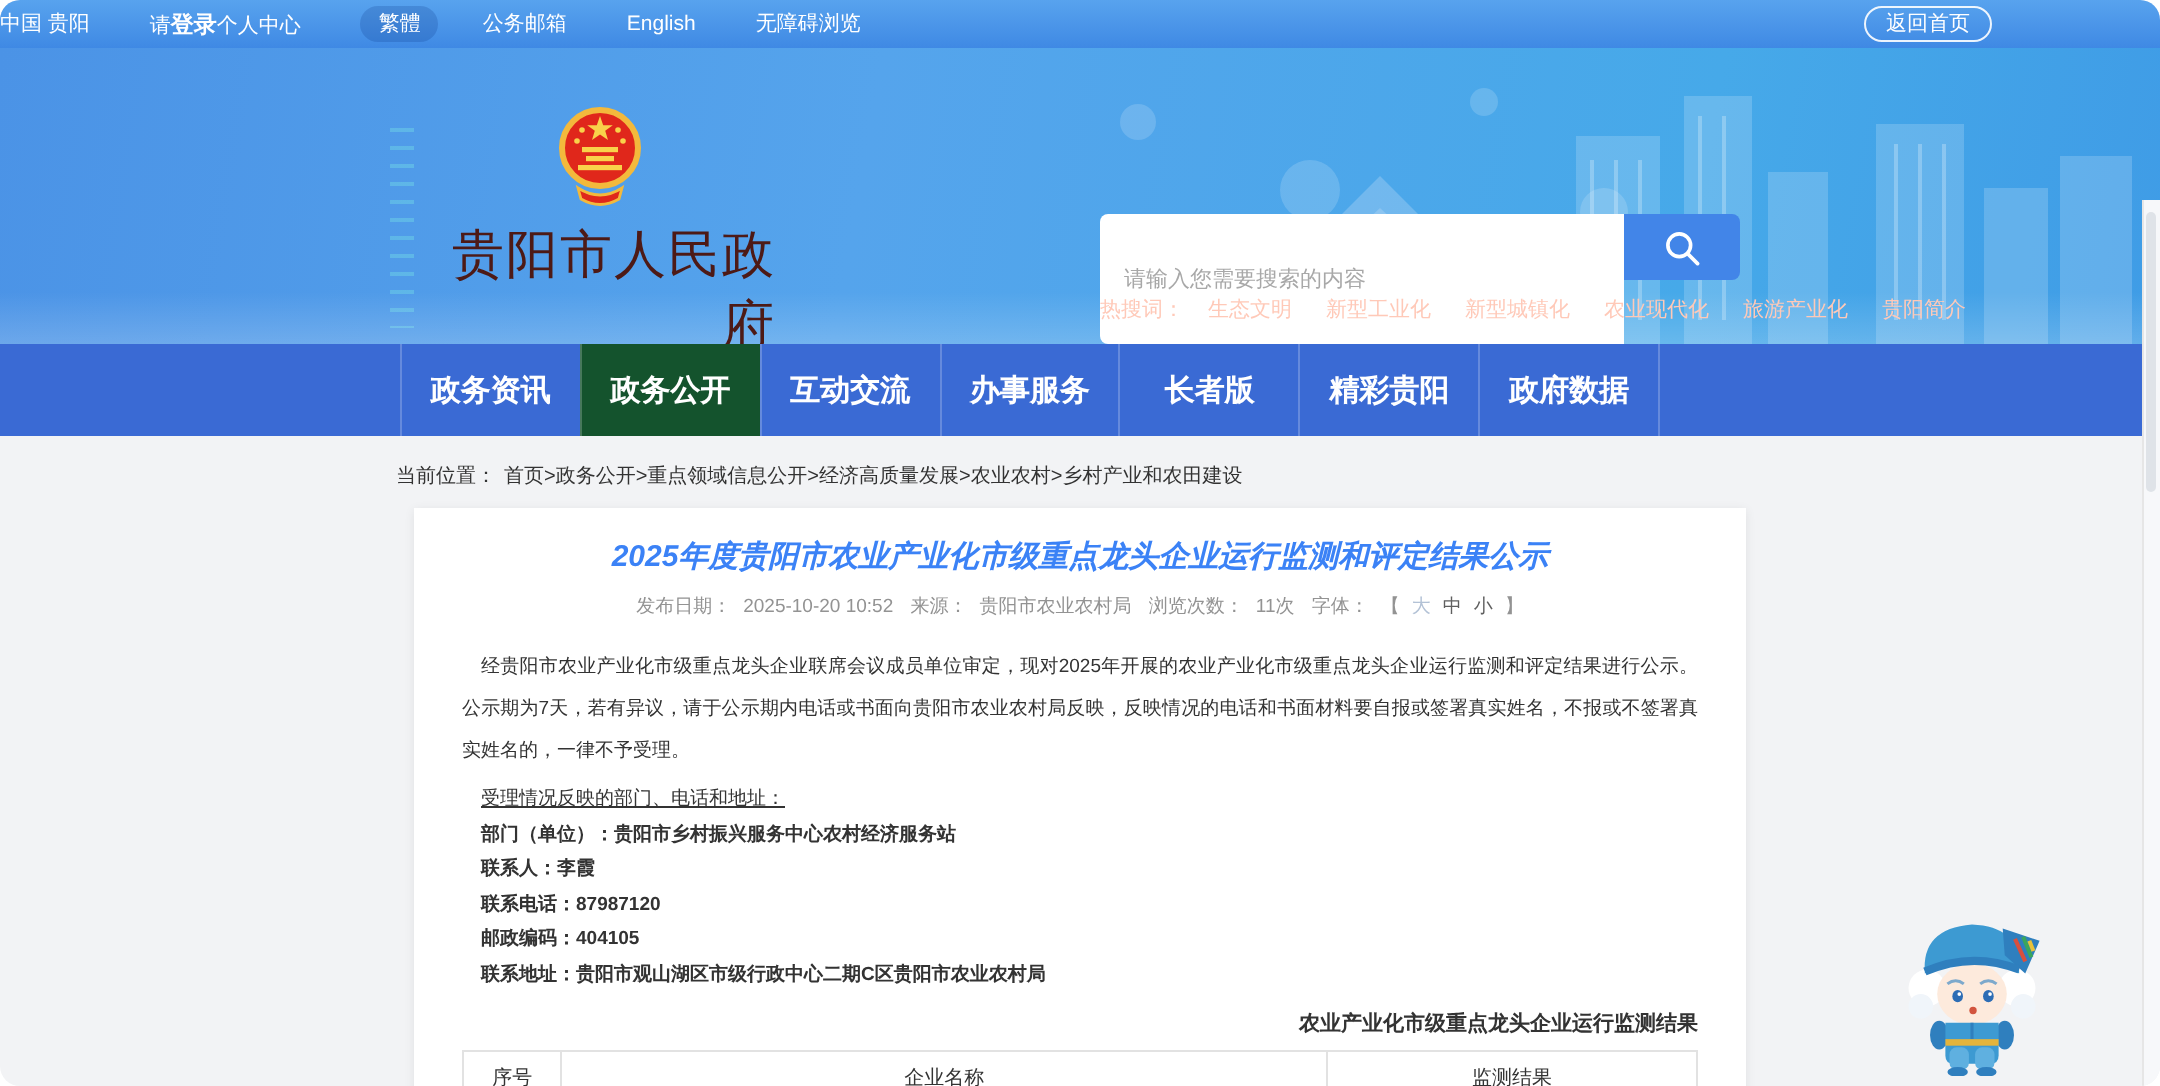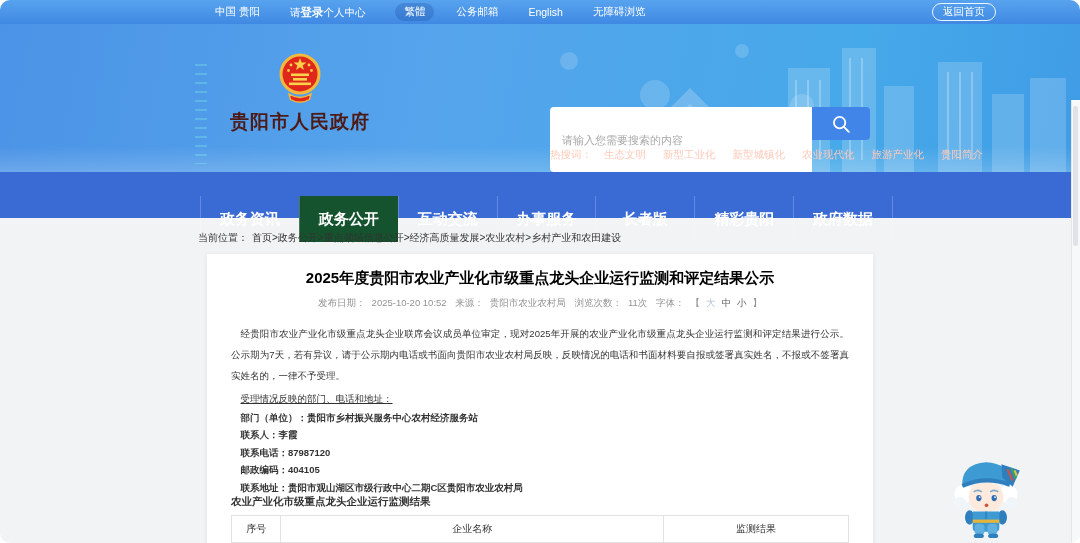--- a/index.html
+++ b/index.html
@@ -2,74 +2,74 @@
 <html><head>
 <meta charset="utf-8">
 <style>
   html,body{margin:0;padding:0;background:#fff;}
   body{width:1080px;height:543px;font-family:"Liberation Sans","DejaVu Sans",sans-serif;overflow:hidden;}
   .viewport{position:relative;width:1080px;height:543px;background:#f2f3f5;border-radius:10px;overflow:hidden;}
 
   
   .topbar{position:absolute;top:0;left:0;right:0;height:24px;
     background:linear-gradient(180deg,#58a3ee,#3f89e4);
-    display:flex;align-items:center;color:#fff;font-size:10.5px;padding-left:215px;box-sizing:border-box;}
+    display:flex;align-items:center;color:#fff;font-size:10.5px;box-sizing:border-box;}
   .topbar .item{margin-right:30px;white-space:nowrap;cursor:pointer;}
   .topbar .pill{background:rgba(0,40,120,0.18);border-radius:9px;padding:2px 9px;margin-right:22px;}
   .topbar .login b{font-weight:bold;font-size:11.5px;}
   .home-btn{margin-left:auto;margin-right:84px;border:1px solid rgba(255,255,255,0.9);
     border-radius:10px;padding:1px 10px;font-size:10.5px;white-space:nowrap;cursor:pointer;}
 
   
   .banner{position:absolute;top:24px;left:0;right:0;height:148px;
     background:linear-gradient(100deg,#4b93e6 0%,#55a4ec 40%,#46a9e9 78%,#3f9ce6 100%);overflow:hidden;}
   .banner .stripes{position:absolute;left:195px;top:40px;width:12px;height:100px;opacity:.45;
     background:repeating-linear-gradient(180deg,rgba(120,230,230,.8) 0 2px,transparent 2px 9px);}
   .bokeh{position:absolute;border-radius:50%;background:rgba(255,255,255,0.16);}
   .city{position:absolute;right:0;bottom:0;width:460px;height:132px;}
   .banner .shine{position:absolute;left:0;right:0;bottom:0;height:26px;background:linear-gradient(180deg,rgba(255,255,255,0) ,rgba(255,255,255,0.18));}
 
   .logo{position:absolute;left:212px;top:28px;width:176px;text-align:center;}
   .logo .emblem{width:44px;height:52px;margin:0 auto;}
-  .site-title{font-size:19px;font-weight:bold;color:#4d1a16;letter-spacing:1px;margin-top:1px;}
+  .site-title{font-size:26px;font-weight:normal;color:#4d1a16;letter-spacing:1px;margin-top:1px;text-align:right;}
 
   .search{position:absolute;left:550px;top:83px;display:flex;}
   .search input{width:238px;height:33px;border:none;outline:none;border-radius:4px 0 0 4px;
     padding:16px 12px;font-size:11px;color:#333;font-family:inherit;}
   .search input::placeholder{color:#a8a8a8;}
   .search .btn{width:58px;height:33px;background:#4285e8;border-radius:0 4px 4px 0;
     display:flex;align-items:center;justify-content:center;cursor:pointer;}
   .hot{position:absolute;left:550px;top:124px;font-size:10.5px;color:#ffc9b8;display:flex;white-space:nowrap;}
   .hot span{margin-right:17px;cursor:pointer;}
   .hot .lbl{cursor:default;margin-right:12px;}
 
   
   .nav{position:absolute;top:172px;left:0;right:0;height:46px;background:#3a6ad4;}
-  .nav-inner{margin-left:200px;width:693px;height:100%;display:flex;margin-top:24px;}
+  .nav-inner{margin-left:200px;width:630px;height:100%;display:flex;}
   .tab{flex:1;display:flex;align-items:center;justify-content:center;color:#fff;
     font-size:15px;font-weight:bold;border-left:1px solid rgba(255,255,255,0.22);cursor:pointer;}
   .tab:last-child{border-right:1px solid rgba(255,255,255,0.22);}
   .tab.active{background:#14532d;}
 
   
   .crumb{position:absolute;left:198px;top:231px;font-size:10px;color:#333;}
   .crumb .lbl{margin-right:4px;}
 
   
   .card{position:absolute;left:207px;top:254px;width:666px;height:360px;background:#fff;
     box-shadow:0 1px 5px rgba(0,0,0,0.08);box-sizing:border-box;padding:15px 24px 0;}
-  .art-title{text-align:center;font-size:15px;font-weight:bold;color:#000000;}
+  .art-title{text-align:center;font-size:15px;font-weight:bold;color:#3b82f6;font-style:italic;}
   .meta{text-align:center;font-size:9.5px;color:#939393;margin-top:9px;}
   .meta span{margin:0 3px;}
   .meta .fz-big{color:#b3c2d6;cursor:pointer;}
   .meta .fz{color:#5f5f5f;cursor:pointer;}
   .body-p{font-size:9.5px;color:#333;line-height:21px;text-align:justify;text-indent:1em;margin:13px 0 0;}
   .body-p2{font-size:9.5px;color:#333;text-indent:1em;margin:7px 0 0;text-decoration:underline;}
   .detail{font-size:9.5px;color:#333;text-indent:1em;line-height:12px;margin:5.5px 0 0;font-weight:bold;}
-  .tbl-caption{text-align:left;font-size:10.5px;font-weight:bold;color:#333;margin-top:1px;}
+  .tbl-caption{text-align:right;font-size:10.5px;font-weight:bold;color:#333;margin-top:11px;}
   table.monitor{width:100%;border-collapse:collapse;margin-top:6px;font-size:10px;color:#333;}
   table.monitor th,table.monitor td{border:1px solid #e2e2e2;text-align:center;padding:6px 4px;font-weight:normal;}
 
   
   .mascot{position:absolute;right:58px;top:452px;width:72px;height:86px;cursor:pointer;}
   .scrollbar{position:absolute;right:0;top:100px;width:8px;bottom:0;background:#f7f8fa;border-left:1px solid #e6e6e6;}
   .scrollbar .thumb{position:absolute;top:6px;left:1px;width:5px;height:140px;background:#dfe3e8;border-radius:3px;}
 </style>
 </head>
 <body>

